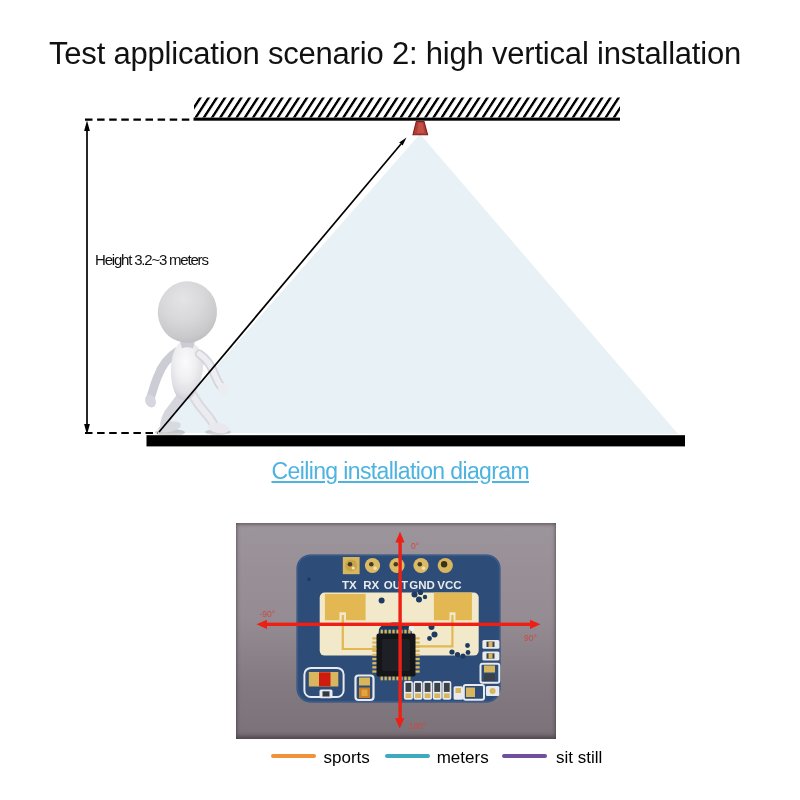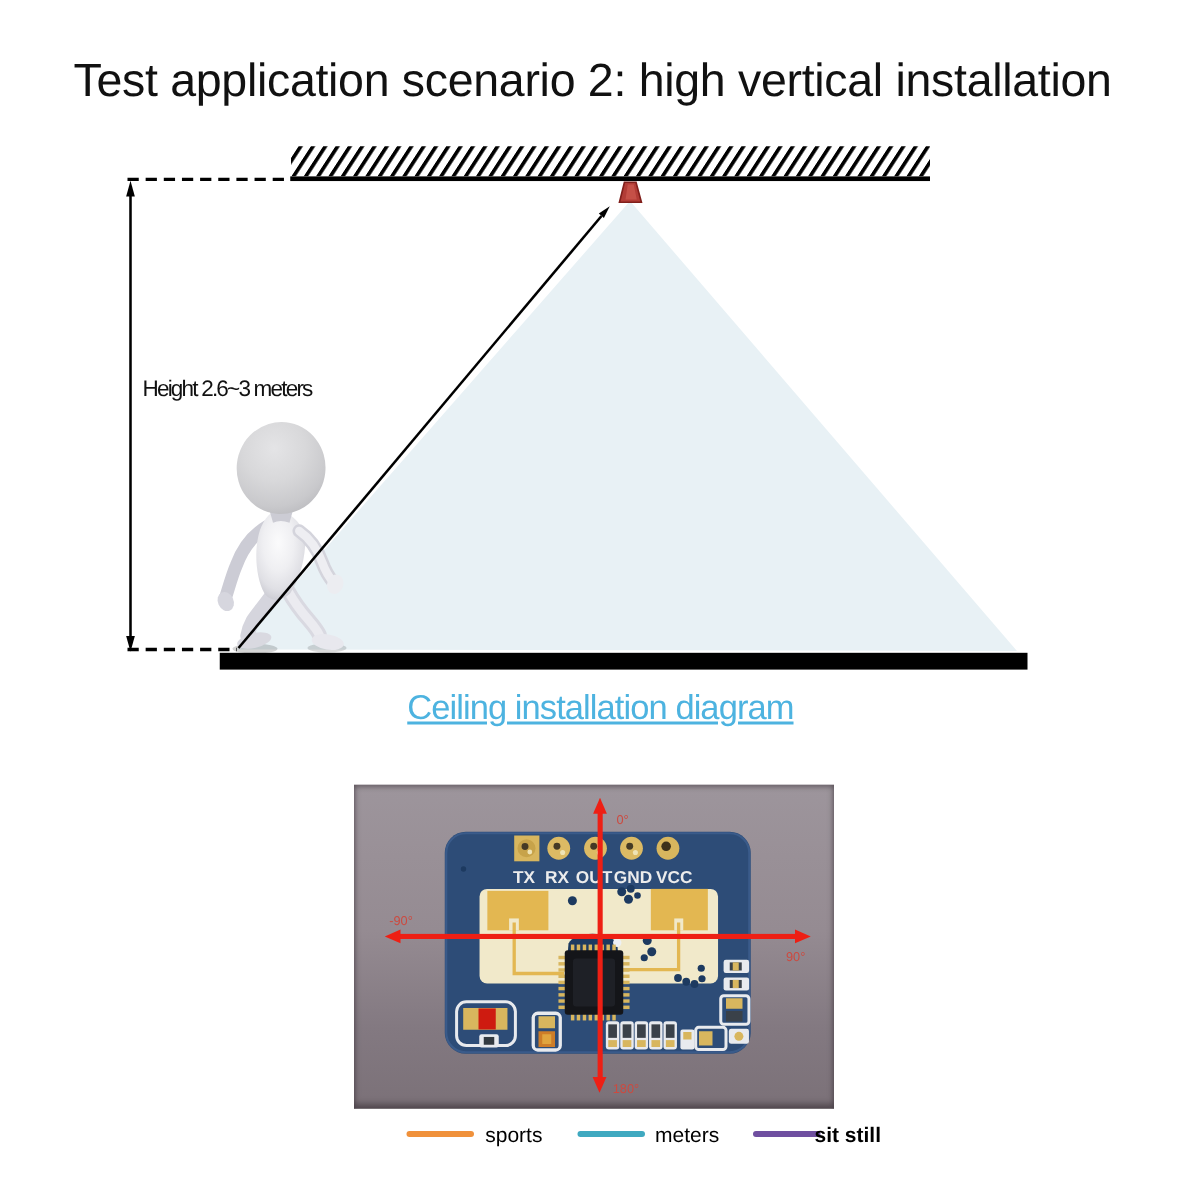--- a/index.html
+++ b/index.html
@@ -5,21 +5,21 @@
   html,body{margin:0;padding:0;}
   body{width:800px;height:800px;background:#ffffff;position:relative;overflow:hidden;
        font-family:"Liberation Sans", sans-serif;}
   .abs{position:absolute;}
   #title{left:49px;top:37.5px;font-size:31px;letter-spacing:-0.2px;color:#111;white-space:nowrap;line-height:1;}
   #caption{left:271.5px;top:460px;font-size:23px;letter-spacing:-0.62px;color:#4db3e0;white-space:nowrap;line-height:1;text-decoration:underline;}
   #hlabel{left:95px;top:252px;font-size:15px;letter-spacing:-1.2px;color:#111;white-space:nowrap;line-height:1;}
   #photo{left:236px;top:523px;width:320px;height:216px;
          background:linear-gradient(180deg,#9d959c 0%,#958b92 45%,#837981 75%,#7b7178 100%);box-shadow:inset 0 2px 3px rgba(60,50,58,.45), inset 0 -3px 4px rgba(40,32,38,.5);}
   .legline{height:4.6px;border-radius:3px;top:753.5px;}
-  .legtext{top:749px;font-size:14px;color:#000;line-height:1;white-space:nowrap;}
+  .legtext{top:749px;font-size:17px;color:#000;line-height:1;white-space:nowrap;}
 </style>
 </head>
 <body>
 <div id="title" class="abs">Test application scenario 2: high vertical installation</div>
 
 <svg class="abs" style="left:0;top:0;" width="800" height="500" viewBox="0 0 800 500">
   <defs>
     <pattern id="hatch" width="8.2" height="20" patternUnits="userSpaceOnUse" patternTransform="skewX(-33)">
       <rect x="0" y="0" width="2.9" height="20" fill="#000"></rect>
     </pattern>
@@ -75,21 +75,21 @@
 
   <line x1="159" y1="432" x2="401" y2="144" stroke="#000" stroke-width="1.7"></line>
   <polygon points="406.5,137.5 402.6,145.4 399.2,142.4" fill="#000"></polygon>
 
   <rect x="146.5" y="435.2" width="538.5" height="11.2" fill="#000"></rect>
 
   <path d="M 416.3 121.5 L 424 121.5 L 427.6 134.8 L 413 134.8 Z" fill="#b23c36" stroke="#801f1b" stroke-width="1.1"></path>
   <path d="M 418.5 123 L 422.5 123 L 424.5 133 L 417 133 Z" fill="#c9554c" opacity="0.8"></path>
 </svg>
 
-<div id="hlabel" class="abs">Height 2.6~3 meters</div>
+<div id="hlabel" class="abs">Height 3.2~3 meters</div>
 <div id="caption" class="abs">Ceiling installation diagram</div>
 
 <div id="photo" class="abs">
 <svg width="320" height="216" viewBox="0 0 320 216">
 
   <rect x="60.5" y="31.5" width="204" height="148" rx="14" fill="#2d4c77"></rect>
   <rect x="61.5" y="32.5" width="202" height="146" rx="13" fill="none" stroke="#46689a" stroke-width="1.4" opacity="0.55"></rect>
 
   <rect x="83.7" y="69.6" width="159" height="63" rx="5" fill="#f1e9ca"></rect>
 
@@ -255,13 +255,13 @@
     <text x="172.5" y="205.5">180°</text>
   </g>
 </svg>
 </div>
 
 <div class="abs legline" style="left:271px;width:45px;background:#f0913b;"></div>
 <div class="abs legtext" style="left:323.5px;">sports</div>
 <div class="abs legline" style="left:385px;width:45px;background:#3fa9c0;"></div>
 <div class="abs legtext" style="left:436.7px;">meters</div>
 <div class="abs legline" style="left:501.5px;width:45px;background:#6f4fa0;"></div>
-<div class="abs legtext" style="left:543px;font-weight:bold;">sit still</div>
+<div class="abs legtext" style="left:556px;">sit still</div>
 
 </body></html>

